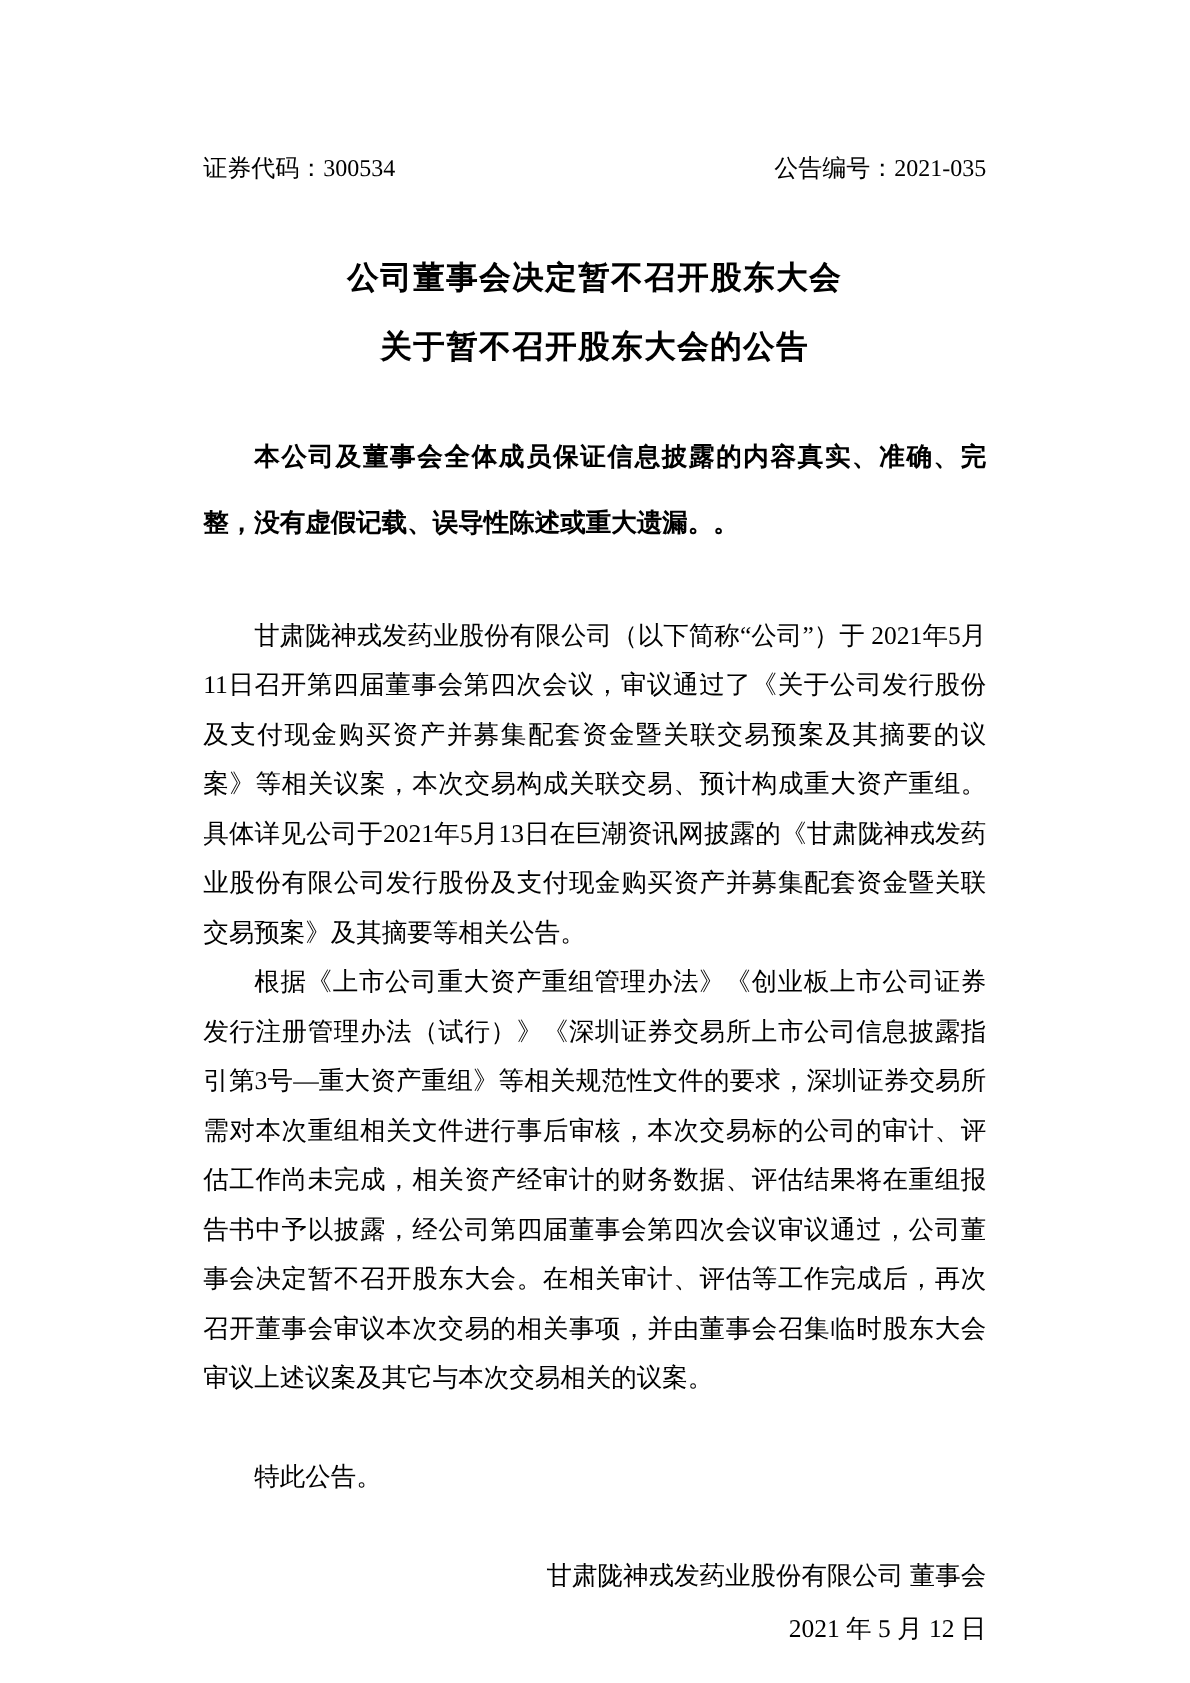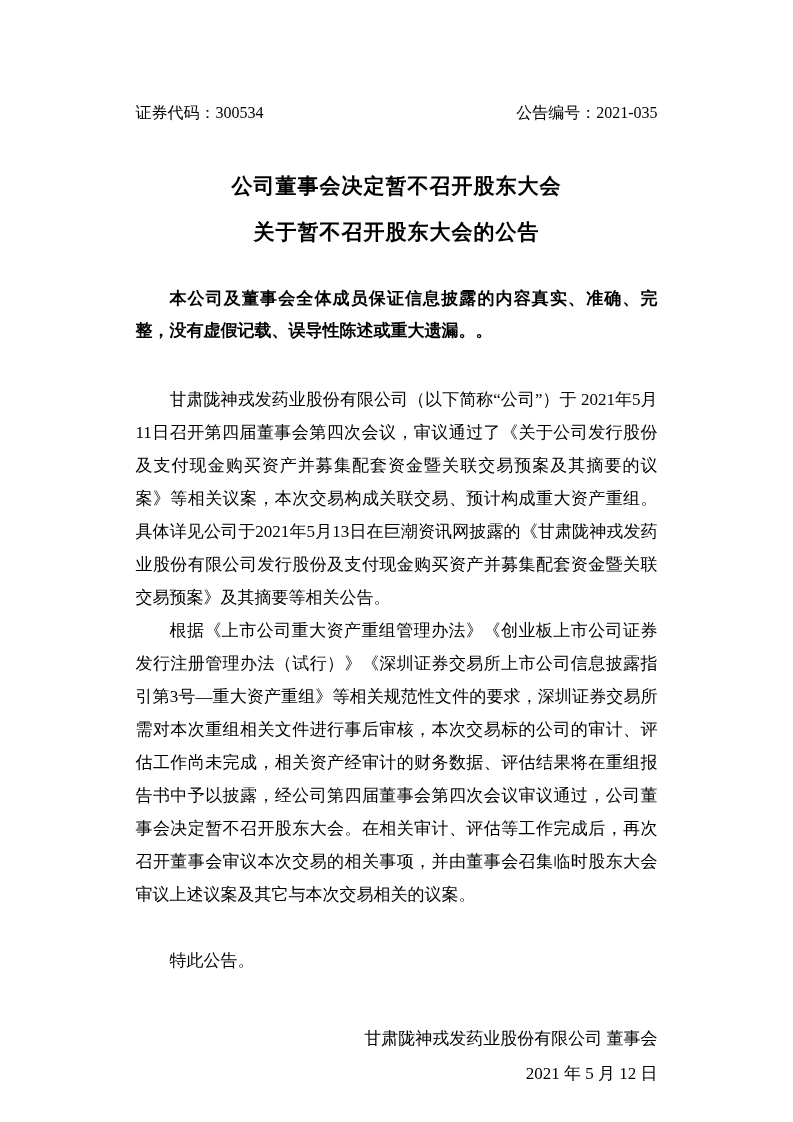--- a/index.html
+++ b/index.html
@@ -34,41 +34,41 @@
     font-size: 21px;
     font-weight: bold;
     line-height: 46px;
     letter-spacing: 1px;
   }
   .statement {
     margin-top: 28px;
     font-family: "Liberation Sans", "DejaVu Sans", sans-serif;
     font-size: 17px;
     font-weight: bold;
-    line-height: 32px;
+    line-height: 44px;
     text-indent: 2em;
     text-align: justify;
   }
   .body-block {
     margin-top: 36px;
   }
   .body-block p {
     font-size: 17px;
     line-height: 33px;
     text-indent: 2em;
     text-align: justify;
   }
   .closing {
     margin-top: 33px;
     font-size: 17px;
     line-height: 33px;
     text-indent: 2em;
   }
   .signature-block {
-    margin-top: 44px;
+    margin-top: 32px;
     text-align: right;
     font-size: 17px;
     line-height: 35px;
   }
 </style>
 </head>
 <body>
 
 <div class="page">
 

